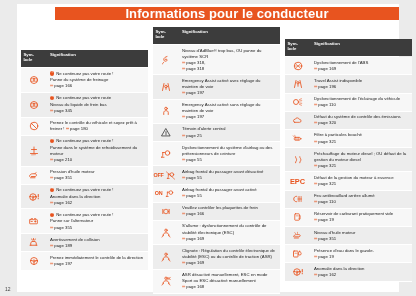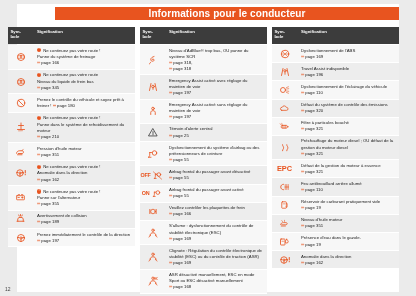--- a/index.html
+++ b/index.html
@@ -19,39 +19,40 @@
     left: 17px; top: 4px;
     width: 382px; height: 288px;
     background: #ffffff;
   }
   .banner {
     position: absolute;
     left: 55px; top: 7px;
     width: 344px; height: 13px;
     background: #e8541f;
     color: #ffffff;
-    font-size: 10px;
+    font-size: 13px;
     font-weight: bold;
     display: flex;
     align-items: center;
     justify-content: center;
     letter-spacing: .1px;
   }
   .folio {
     position: absolute;
     left: 5px; bottom: 4px;
     font-size: 5px;
     color: #444;
   }
   .columns {
     position: absolute;
-    left: 8px; top: 27px;
+    left: 21px; top: 27px;
     width: 392px;
     display: flex;
     gap: 5px;
+    align-items: center;
   }
   .col { width: 127px; }
   .thead {
     display: flex;
     background: #3c3c3c;
     color: #ffffff;
     height: 17px;
     margin-bottom: 1px;
   }
   .thead .th-sym {

